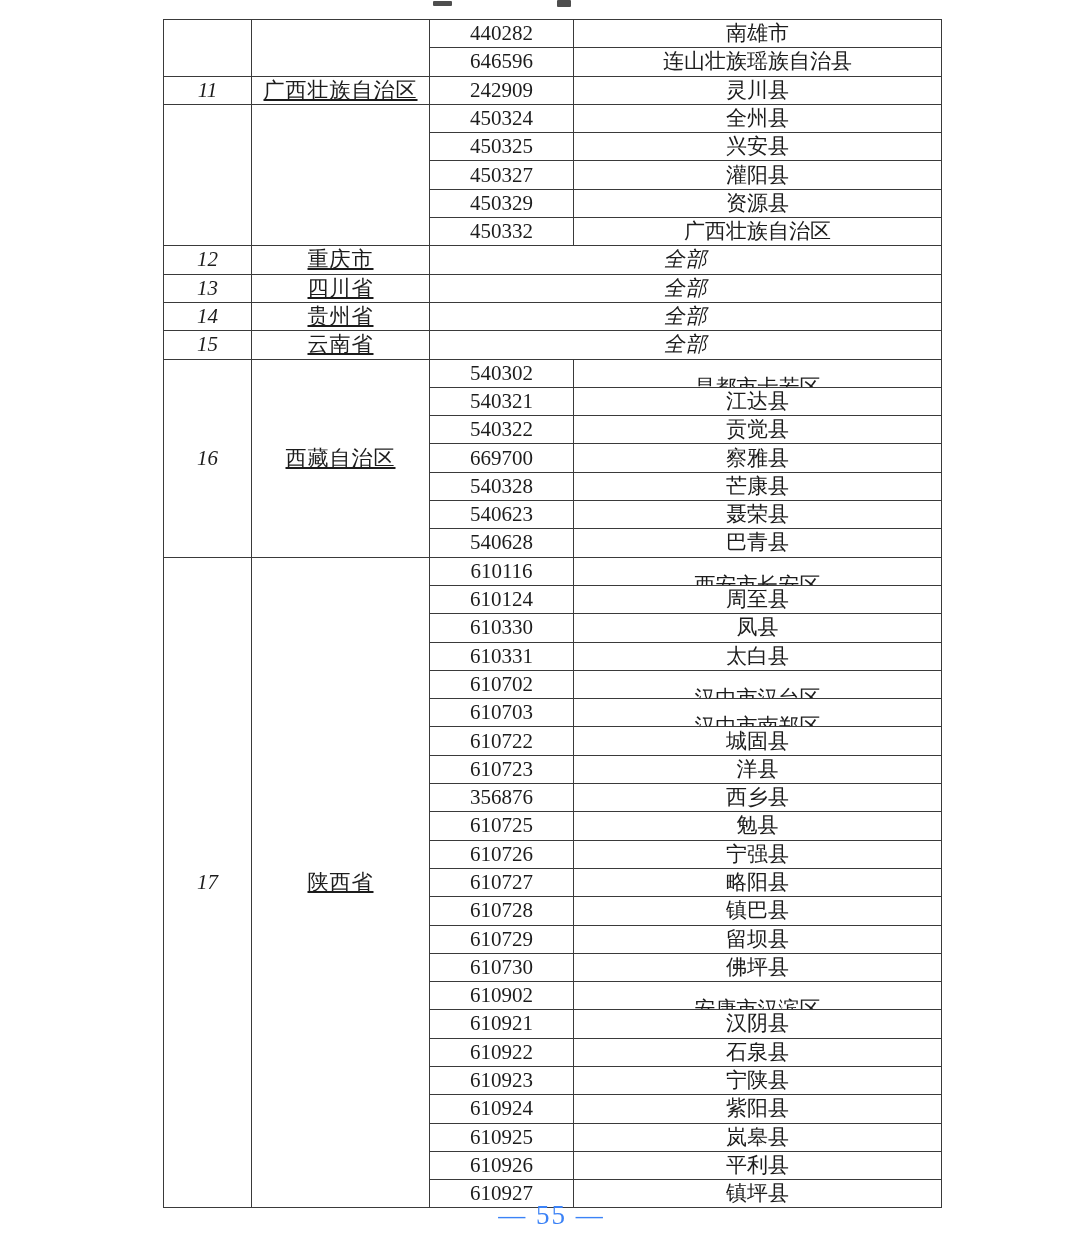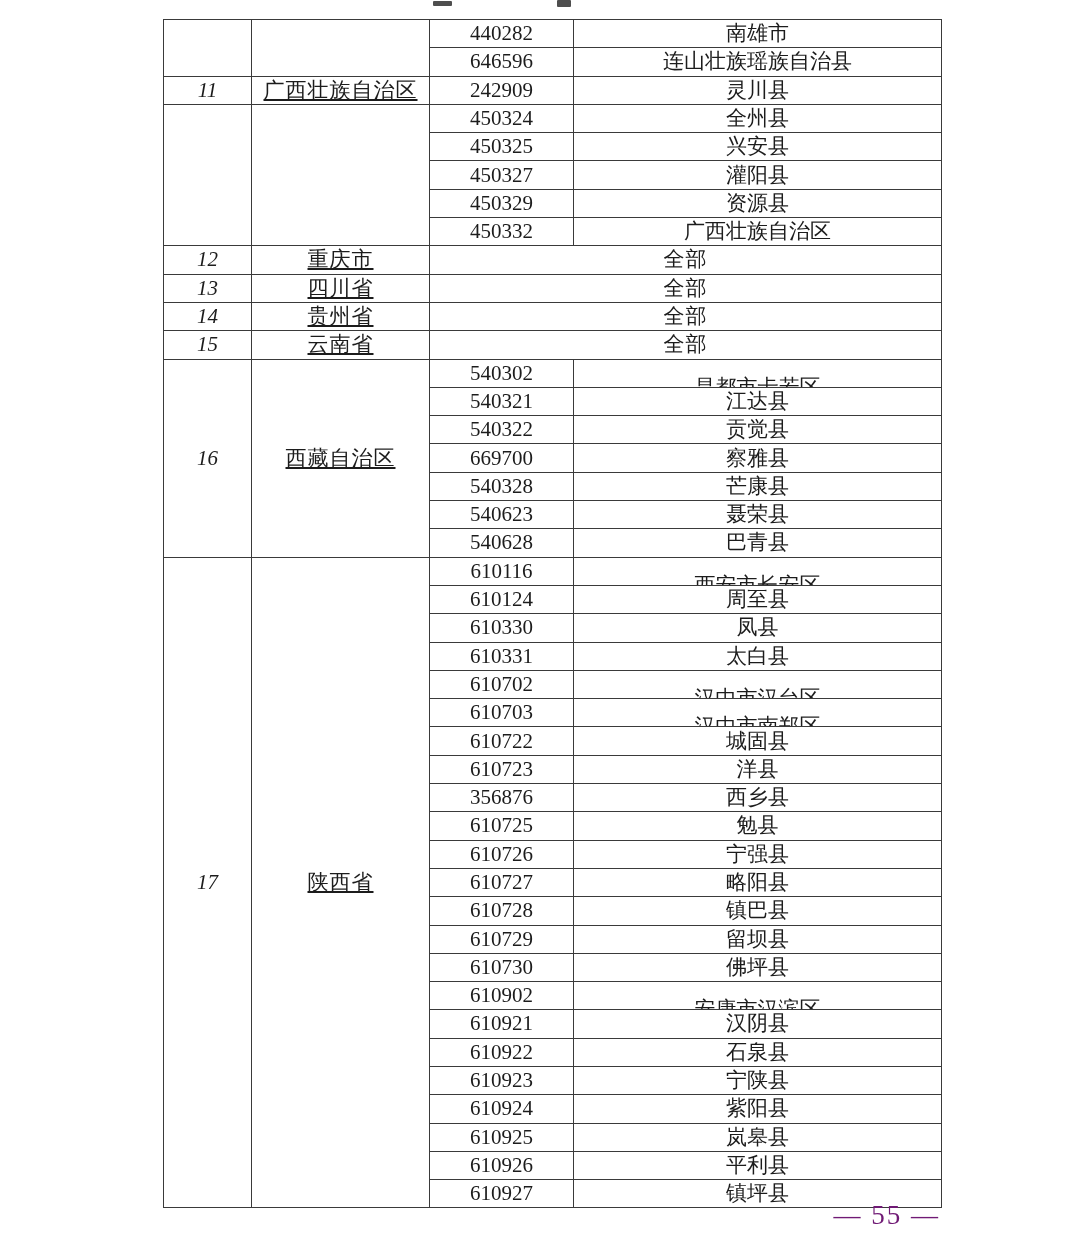--- a/index.html
+++ b/index.html
@@ -34,41 +34,41 @@
     vertical-align: middle;
     font-size: 21px;
     line-height: 1.1;
     overflow: hidden;
   }
   tr.row { height: 28.3px; }
   td.c-num   { width: 87px; font-style: italic;  }
   td.c-prov  { width: 177px; letter-spacing: 1px; text-decoration: underline; }
   td.c-code  { width: 143px; font-size: 22px; }
   td.c-name  { width: 367px; }
-  td.c-all   { letter-spacing: 1px; }
+  td.c-all   { letter-spacing: 1px; font-style: italic; }
   td.c-name .clipwrap {
     position: relative;
     height: 27px;
     overflow: hidden;
   }
   td.c-name .clipwrap .txt {
     position: absolute;
     left: 0;
     right: 0;
     top: 16px;
     text-align: center;
   }
   .footer {
     position: absolute;
     top: 1200px;
     left: 163px;
     width: 777px;
-    text-align: right;
+    text-align: center;
     font-size: 27px;
-    color: #701a75;
+    color: #3b82f6;
     letter-spacing: 2px;
   }
   .remnant {
     position: absolute;
     background: #2f2f2f;
     opacity: 0.85;
     border-radius: 1px;
   }
   .remnant.r1 { left: 433px; top: 1px; width: 19px; height: 5px; }
   .remnant.r2 { left: 557px; top: 0;   width: 14px; height: 7px; }

